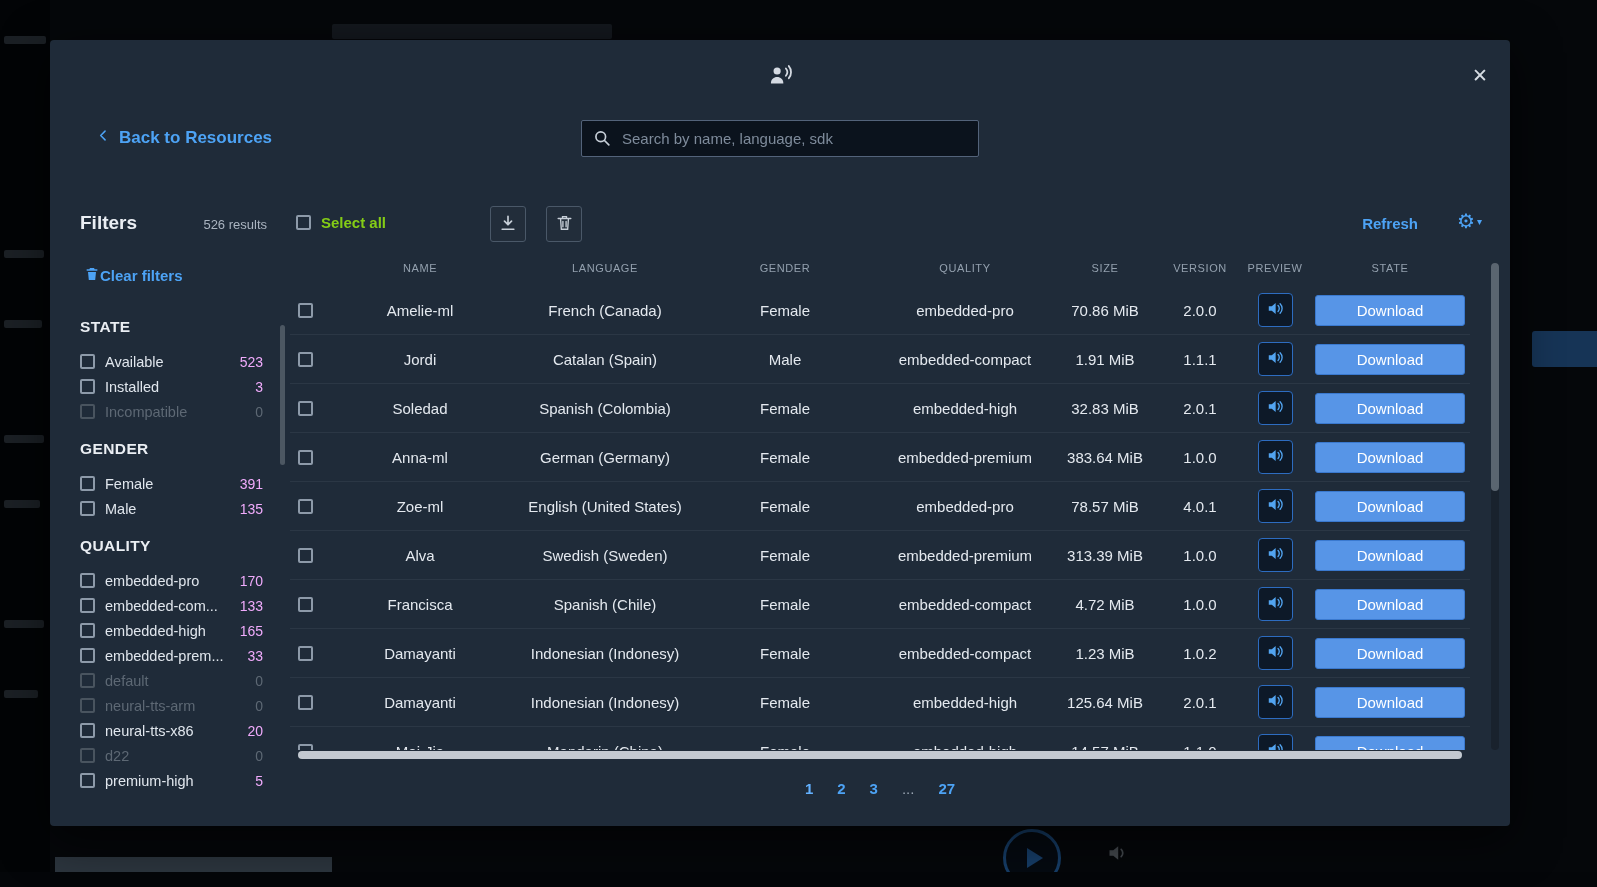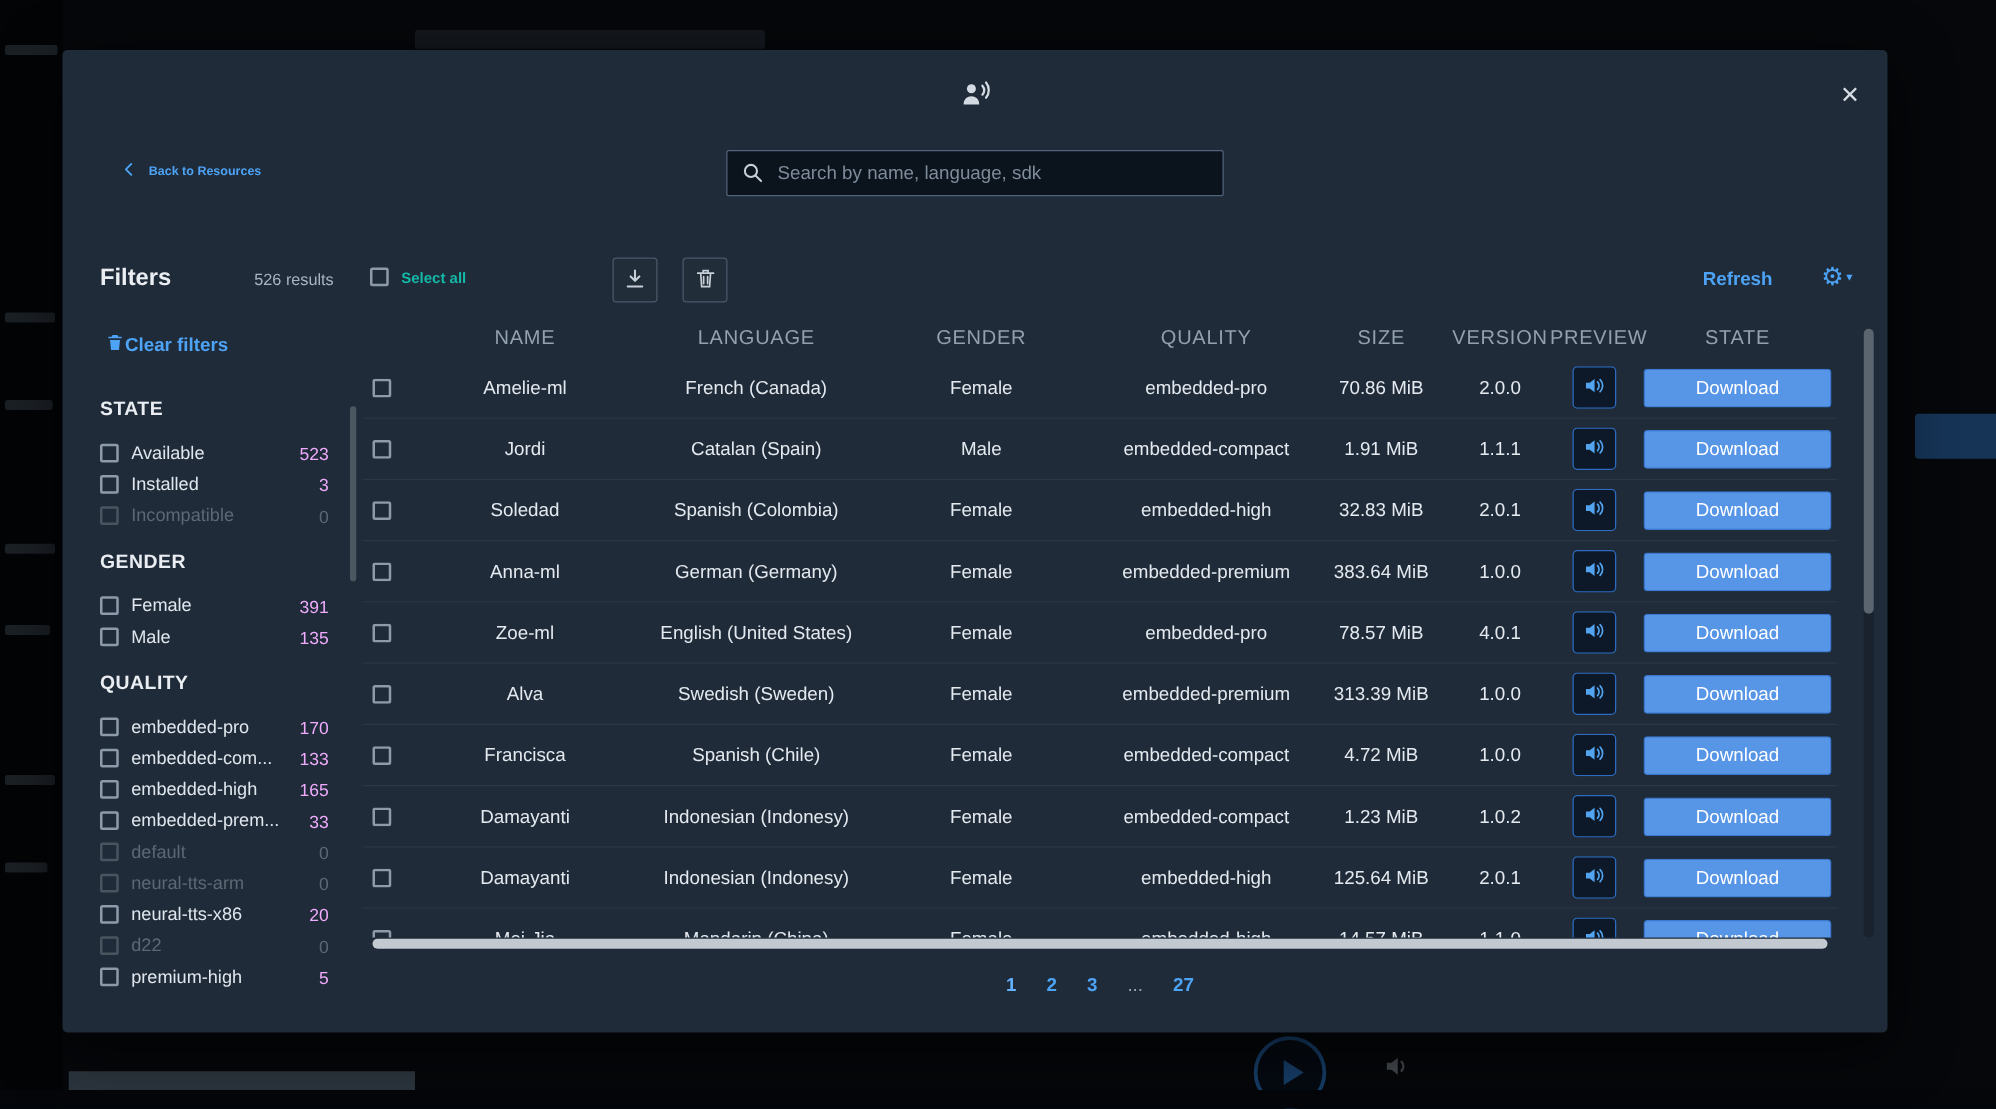--- a/index.html
+++ b/index.html
@@ -21,21 +21,21 @@
 
   .overlay { position:absolute; inset:0; background:rgba(0,0,0,0.52); z-index:5; }
 
   
   .modal { position:absolute; left:50px; top:40px; width:1460px; height:786px; background:#1f2b39; z-index:10; border-radius:4px; box-shadow:0 12px 48px rgba(0,0,0,.65); }
 
   .modal-title-row { position:absolute; top:22px; left:0; width:100%; display:flex; justify-content:center; align-items:center; gap:14px; }
   .modal-title { font-size:27px; font-weight:700; color:#e9edf2; letter-spacing:.3px; }
   .close-btn { position:absolute; top:24px; right:22px; font-size:19px; color:#d6dce3; background:none; border:none; cursor:pointer; font-family:inherit; }
 
-  .back-link { position:absolute; left:46px; top:88px; display:flex; align-items:center; gap:8px; color:#4da3f5; font-size:10px; font-weight:700; cursor:pointer; }
+  .back-link { position:absolute; left:46px; top:88px; display:flex; align-items:center; gap:8px; color:#4da3f5; font-size:17px; font-weight:700; cursor:pointer; }
 
   .search-wrap { position:absolute; top:80px; left:50%; transform:translateX(-50%); width:398px; height:37px; }
   .search-input { width:100%; height:100%; background:#0b131d; border:1px solid #53637a; border-radius:2px; color:#dfe5ec; font-size:15px; padding:0 12px 0 40px; font-family:inherit; }
   .search-input::placeholder { color:#7e8b9b; }
   .search-icon { position:absolute; left:11px; top:8px; }
 
   
   .filters { position:absolute; left:30px; top:172px; width:205px; height:606px; }
   .filters-head { display:flex; justify-content:space-between; align-items:baseline; padding-right:18px;gap:20px; }
   .filters-title { font-size:19px; font-weight:700; color:#eaeef3; }
@@ -49,31 +49,31 @@
   .fi-count { font-size:14px; color:#f0abfc; padding-right:8px; }
   .filter-item.disabled .fi-label, .filter-item.disabled .fi-count { color:#5d6874; }
   .filter-item.disabled .check { border-color:#49545f; }
   .check { width:15px; height:15px; min-width:15px; border:2px solid #8d9aa9; border-radius:2px; display:inline-block; background:transparent; }
   .filter-vscroll { position:absolute; left:200px; top:113px; width:5px; height:140px; background:#4c5762; border-radius:3px; }
 
   
   .main { position:absolute; left:240px; top:160px; width:1212px; height:626px; --cols: 30px 200px 170px 190px 170px 110px 80px 70px 160px; }
 
   .select-all { position:absolute; left:6px; top:14px; display:flex; align-items:center; gap:10px; cursor:pointer; }
-  .select-all-label { font-size:12px; font-weight:600; color:#14b8a6; }
+  .select-all-label { font-size:15px; font-weight:600; color:#84cc16; }
   .icon-btn { position:absolute; top:6px; width:36px; height:36px; background:#222d3a; border:1px solid #4a5868; border-radius:3px; display:flex; align-items:center; justify-content:center; cursor:pointer; }
   .icon-btn.dl { left:200px; }
   .icon-btn.tr { left:256px; }
   .refresh-link { position:absolute; right:84px; top:15px; color:#4da3f5; font-size:15px; font-weight:600; cursor:pointer; }
   .gear-btn { position:absolute; right:20px; top:9px; color:#4da3f5; cursor:pointer; display:flex; align-items:center; gap:2px; background:none; border:none; }
   .gear-glyph { font-size:20px; }
   .gear-caret { font-size:10px; }
 
   .thead { position:absolute; top:62px; left:0; width:1180px; display:grid; grid-template-columns:var(--cols); }
-  .hcell { font-size:16px; color:#93a0ae; letter-spacing:.6px; text-align:center; white-space:nowrap; }
+  .hcell { font-size:11px; color:#93a0ae; letter-spacing:.6px; text-align:center; white-space:nowrap; }
 
   .tbody { position:absolute; top:86px; left:0; width:1180px; height:464px; overflow:hidden; }
   .trow { display:grid; grid-template-columns:var(--cols); align-items:center; height:49px; border-bottom:1px solid #2b3745; }
   .cell { text-align:center; font-size:15px; color:#e4e9ef; white-space:nowrap; overflow:hidden; }
   .cell.flexc { display:flex; justify-content:center; align-items:center; }
   .preview-btn { width:35px; height:34px; background:#0d1928; border:1px solid #2d6cc0; border-radius:4px; display:inline-flex; align-items:center; justify-content:center; cursor:pointer; }
   .download-btn { width:150px; height:31px; background:#5795e7; border:1px solid #3a79cf; border-radius:3px; color:#ffffff; font-size:15px; font-weight:500; font-family:inherit; cursor:pointer; }
 
   .h-scroll { position:absolute; top:551px; left:8px; width:1164px; height:8px; background:#c3c9d1; border-radius:4px; }
   .table-vscroll { position:absolute; left:1441px; top:223px; width:8px; height:487px; background:#19222d; border-radius:4px; }

